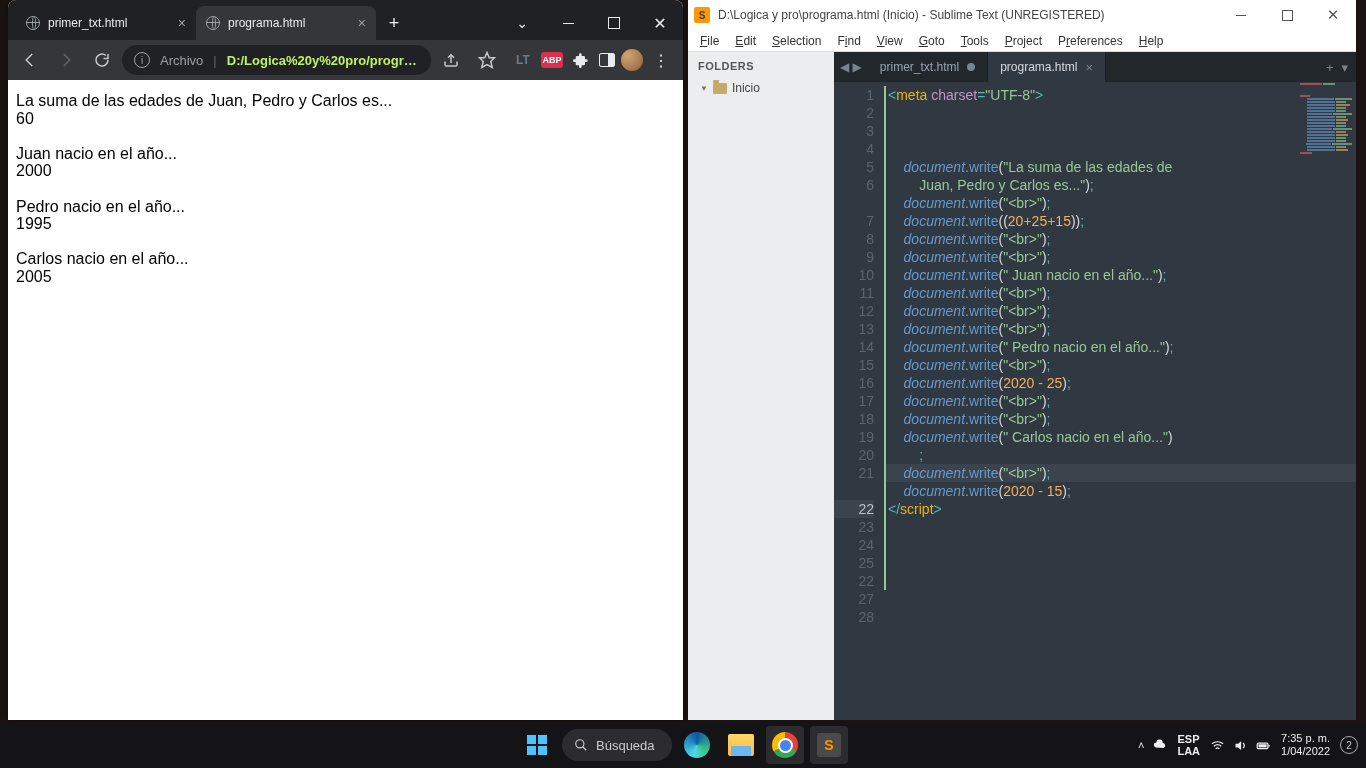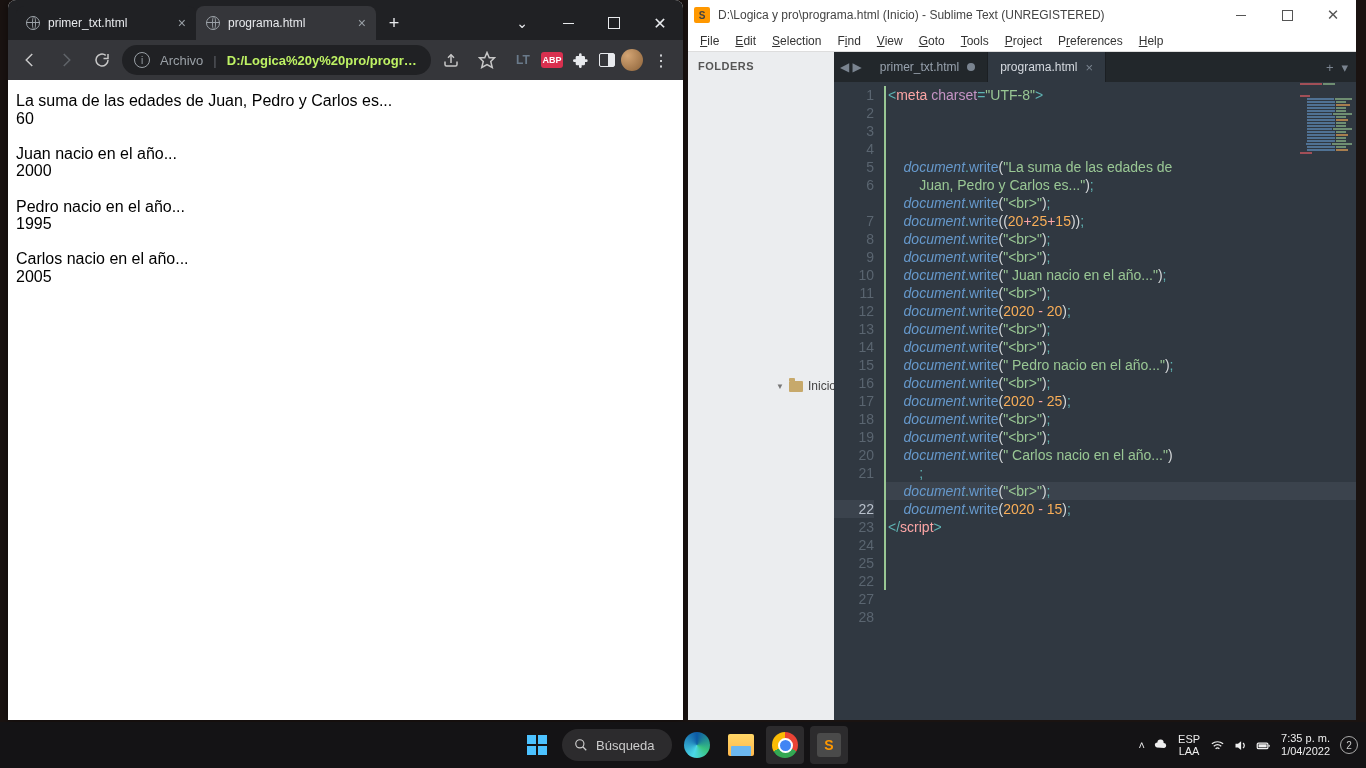--- a/index.html
+++ b/index.html
@@ -51,42 +51,42 @@
 .sublime-titlebar .st-icon { width:16px; height:16px; background:#ff9800; border-radius:2px; margin-right:8px; display:flex; align-items:center; justify-content:center; color:#424242; font-size:10px; font-weight:bold;}
 .sublime-wincontrols { margin-left:auto; display:flex;}
 .sublime-wincontrols div { width:46px; height:30px; display:flex; align-items:center; justify-content:center; color:#555;}
 .swc-min::before{content:"";width:10px;height:1px;background:#555;}
 .swc-max::before{content:"";width:9px;height:9px;border:1px solid #555;}
 .swc-cls{font-size:15px;}
 .sublime-menubar { height:22px; background:#fff; display:flex; align-items:center; padding-left:4px; font-size:12px; color:#333; border-bottom:1px solid #ddd;}
 .sublime-menubar span { padding:2px 8px; cursor:pointer;}
 .sublime-menubar span u { text-decoration:underline;}
 .sublime-body { flex:1; display:flex; background:#303841; position:relative;}
-.sublime-sidebar { width:146px; background:#ebedef; display:flex; flex-direction:row; font-size:12px;}
+.sublime-sidebar { width:146px; background:#ebedef; display:flex; flex-direction:column; font-size:12px;}
 .sidebar-header { padding:8px 10px 6px; color:#555; font-size:11px; font-weight:bold; letter-spacing:.5px;}
 .sidebar-item { padding:3px 6px 3px 12px; display:flex; align-items:center; gap:5px; color:#444;}
 .sidebar-item .tri { font-size:8px; color:#777;}
 .sidebar-item .folder-icon { width:14px; height:11px; background:#c7a96b; border-radius:1px; position:relative;}
 .sidebar-item .folder-icon::before{content:"";position:absolute;top:-3px;left:0;width:6px;height:3px;background:#c7a96b;border-radius:1px 1px 0 0;}
 .sublime-editor { flex:1; display:flex; flex-direction:column; background:#303841; position:relative;}
 .editor-tabs { height:30px; background:#22272b; display:flex; align-items:stretch;}
 .tab-nav { display:flex; align-items:center; padding:0 6px; color:#7a8490; font-size:12px; gap:2px;}
 .editor-tab { display:flex; align-items:center; gap:8px; padding:0 12px; font-size:12px; color:#97a1ad; border-right:1px solid #1b1f23; cursor:pointer;}
 .editor-tab.active { background:#303841; color:#d5dae0;}
 .editor-tab .dot { width:8px; height:8px; border-radius:50%; background:#7a8490;}
 .editor-tab .tabclose { color:#7a8490; font-size:13px;}
 .tab-actions { margin-left:auto; display:flex; align-items:center; padding:0 8px; color:#7a8490; font-size:13px; gap:8px;}
 .code-area { flex:1; display:flex; font-family:Consolas,"Courier New",monospace; font-size:14px; line-height:18px; overflow:hidden; position:relative;}
 .gutter { width:50px; text-align:right; padding:4px 10px 4px 0; color:#5a6570; background:#303841; user-select:none;}
 .gutter div { height:18px;}
 .gutter div.hl { background:#3b434d; color:#b8c0cb;}
 .code { flex:1; padding:4px 0; color:#d4d7d9; position:relative;}
 .code-line { height:18px; white-space:pre; padding-left:4px;}
 .code-line.hl { background:#3b434d;}
-.c-red{color:#fca5a5;} .c-orange{color:#f9ae58;} .c-green{color:#99c794;} .c-blue{color:#6699cc;} .c-teal{color:#5fb3b3;} .c-ital{font-style:italic;color:#6699cc;} .c-white{color:#d4d7d9;} .c-purple{color:#c594c5;}
+.c-red{color:#eab308;} .c-orange{color:#f9ae58;} .c-green{color:#99c794;} .c-blue{color:#6699cc;} .c-teal{color:#5fb3b3;} .c-ital{font-style:italic;color:#6699cc;} .c-white{color:#d4d7d9;} .c-purple{color:#c594c5;}
 .left-border { position:absolute; left:0; top:4px; width:2px; height:504px; background:#99c794;}
 .minimap { position:absolute; right:0; top:30px; width:60px; height:200px; background:#303841; opacity:.6; overflow:hidden;}
 .minimap-line { height:2px; margin:1px 4px; display:flex; gap:1px;}
 .minimap-line span { height:2px; display:inline-block;}
 .sublime-status { height:22px; background:#e8eaec; display:flex; align-items:center; font-size:11px; color:#555; padding:0 10px; gap:12px;}
 .sublime-status .st-icon-status { width:14px; height:12px; border:1.3px solid #888; border-radius:2px; position:relative;}
 .sublime-status .st-icon-status::after{content:"";position:absolute;left:0;top:3px;width:100%;height:1.3px;background:#888;}
 .sublime-status .right { margin-left:auto; display:flex; gap:18px;}
 
 
@@ -100,21 +100,21 @@
 .search-box svg{width:14px;height:14px;stroke:#ccc;fill:none;stroke-width:2;}
 .edge-icon{width:26px;height:26px;border-radius:50%;background:conic-gradient(#0c59a4,#39c481 120deg,#4bd8e8 200deg,#0c59a4);}
 .explorer-icon{width:26px;height:22px;background:linear-gradient(#ffd666,#ffb84d);border-radius:2px;position:relative;}
 .explorer-icon::before{content:"";position:absolute;bottom:0;left:3px;width:20px;height:10px;background:#6bb7f0;border-radius:1px;}
 .chrome-icon{width:26px;height:26px;border-radius:50%;background:conic-gradient(#ea4335 0 120deg,#34a853 120deg 240deg,#fbbc05 240deg 360deg);display:flex;align-items:center;justify-content:center;}
 .chrome-icon::after{content:"";width:11px;height:11px;background:#4285f4;border:2.5px solid #fff;border-radius:50%;}
 .st-tb-icon{width:24px;height:24px;background:#4a4a4a;border-radius:3px;display:flex;align-items:center;justify-content:center;color:#ff9800;font-weight:bold;font-size:14px;}
 .tb-right { position:absolute; right:8px; display:flex; align-items:center; gap:10px; color:#eee; font-size:11px;}
 .tray { display:flex; align-items:center; gap:8px;}
 .tray svg { width:15px; height:15px; fill:#eee;}
-.tb-lang { text-align:center; line-height:12px;}
+.tb-lang { line-height:12px;font-weight:bold;}
 .tb-clock { text-align:right; line-height:13px;}
 .tb-notif { width:18px; height:18px; border:1.5px solid #aaa; border-radius:50%; display:flex; align-items:center; justify-content:center; font-size:10px; color:#ccc;}
 .chevron{font-size:11px;}
 </style>
 </head>
 <body>
 
 <div class="chrome-window">
   <div class="chrome-titlebar">
     <div class="chrome-tabs">
@@ -287,21 +287,20 @@
 <div class="code-line"></div>
 <div class="code-line"></div>
 <div class="code-line">    <span class="c-ital">document</span><span class="c-teal">.</span><span class="c-blue">write</span><span class="c-white">(</span><span class="c-green">"La suma de las edades de </span></div>
 <div class="code-line">        <span class="c-green">Juan, Pedro y Carlos es..."</span><span class="c-white">)</span><span class="c-teal">;</span></div>
 <div class="code-line">    <span class="c-ital">document</span><span class="c-teal">.</span><span class="c-blue">write</span><span class="c-white">(</span><span class="c-green">"&lt;br&gt;"</span><span class="c-white">)</span><span class="c-teal">;</span></div>
 <div class="code-line">    <span class="c-ital">document</span><span class="c-teal">.</span><span class="c-blue">write</span><span class="c-white">((</span><span class="c-orange">20</span><span class="c-red">+</span><span class="c-orange">25</span><span class="c-red">+</span><span class="c-orange">15</span><span class="c-white">))</span><span class="c-teal">;</span></div>
 <div class="code-line">    <span class="c-ital">document</span><span class="c-teal">.</span><span class="c-blue">write</span><span class="c-white">(</span><span class="c-green">"&lt;br&gt;"</span><span class="c-white">)</span><span class="c-teal">;</span></div>
 <div class="code-line">    <span class="c-ital">document</span><span class="c-teal">.</span><span class="c-blue">write</span><span class="c-white">(</span><span class="c-green">"&lt;br&gt;"</span><span class="c-white">)</span><span class="c-teal">;</span></div>
 <div class="code-line">    <span class="c-ital">document</span><span class="c-teal">.</span><span class="c-blue">write</span><span class="c-white">(</span><span class="c-green">" Juan nacio en el año..."</span><span class="c-white">)</span><span class="c-teal">;</span></div>
 <div class="code-line">    <span class="c-ital">document</span><span class="c-teal">.</span><span class="c-blue">write</span><span class="c-white">(</span><span class="c-green">"&lt;br&gt;"</span><span class="c-white">)</span><span class="c-teal">;</span></div>
-<div class="code-line">    <span class="c-ital">document</span><span class="c-teal">.</span><span class="c-blue">write</span><span class="c-white">(</span><span class="c-orange">2020</span><span class="c-red"> - </span><span class="c-orange">20</span><span class="c-white">)</span><span class="c-teal">;</span></div>
 <div class="code-line">    <span class="c-ital">document</span><span class="c-teal">.</span><span class="c-blue">write</span><span class="c-white">(</span><span class="c-green">"&lt;br&gt;"</span><span class="c-white">)</span><span class="c-teal">;</span></div>
 <div class="code-line">    <span class="c-ital">document</span><span class="c-teal">.</span><span class="c-blue">write</span><span class="c-white">(</span><span class="c-green">"&lt;br&gt;"</span><span class="c-white">)</span><span class="c-teal">;</span></div>
 <div class="code-line">    <span class="c-ital">document</span><span class="c-teal">.</span><span class="c-blue">write</span><span class="c-white">(</span><span class="c-green">" Pedro nacio en el año..."</span><span class="c-white">)</span><span class="c-teal">;</span></div>
 <div class="code-line">    <span class="c-ital">document</span><span class="c-teal">.</span><span class="c-blue">write</span><span class="c-white">(</span><span class="c-green">"&lt;br&gt;"</span><span class="c-white">)</span><span class="c-teal">;</span></div>
 <div class="code-line">    <span class="c-ital">document</span><span class="c-teal">.</span><span class="c-blue">write</span><span class="c-white">(</span><span class="c-orange">2020</span><span class="c-red"> - </span><span class="c-orange">25</span><span class="c-white">)</span><span class="c-teal">;</span></div>
 <div class="code-line">    <span class="c-ital">document</span><span class="c-teal">.</span><span class="c-blue">write</span><span class="c-white">(</span><span class="c-green">"&lt;br&gt;"</span><span class="c-white">)</span><span class="c-teal">;</span></div>
 <div class="code-line">    <span class="c-ital">document</span><span class="c-teal">.</span><span class="c-blue">write</span><span class="c-white">(</span><span class="c-green">"&lt;br&gt;"</span><span class="c-white">)</span><span class="c-teal">;</span></div>
 <div class="code-line">    <span class="c-ital">document</span><span class="c-teal">.</span><span class="c-blue">write</span><span class="c-white">(</span><span class="c-green">" Carlos nacio en el año..."</span><span class="c-white">)</span></div>
 <div class="code-line">        <span class="c-teal">;</span></div>
 <div class="code-line hl">    <span class="c-ital">document</span><span class="c-teal">.</span><span class="c-blue">write</span><span class="c-white">(</span><span class="c-green">"&lt;br&gt;"</span><span class="c-white">)</span><span class="c-teal">;</span></div>

